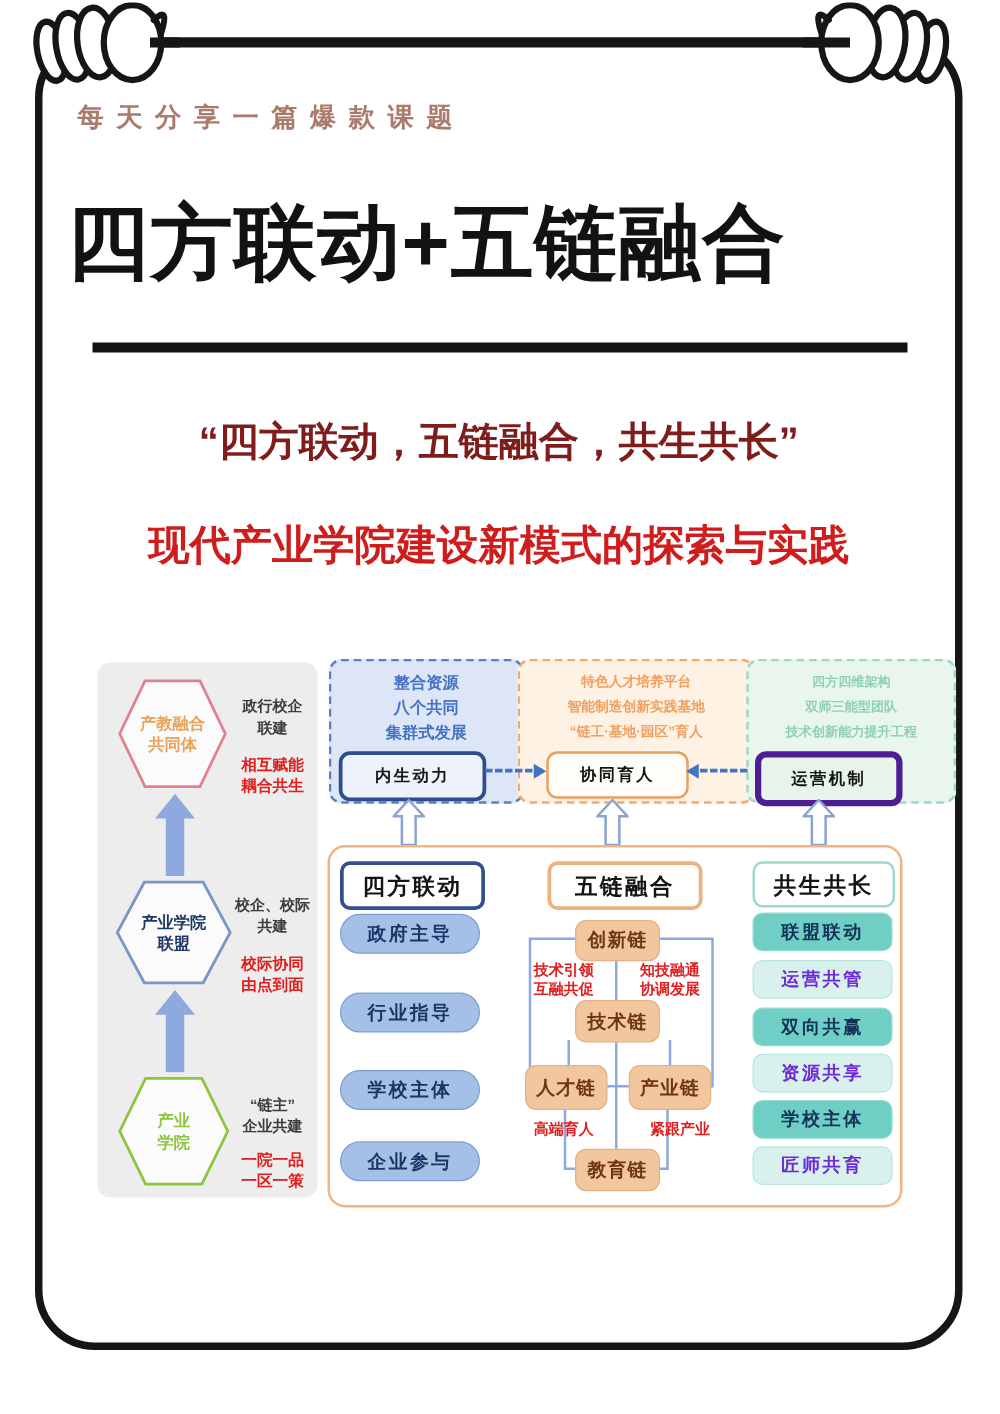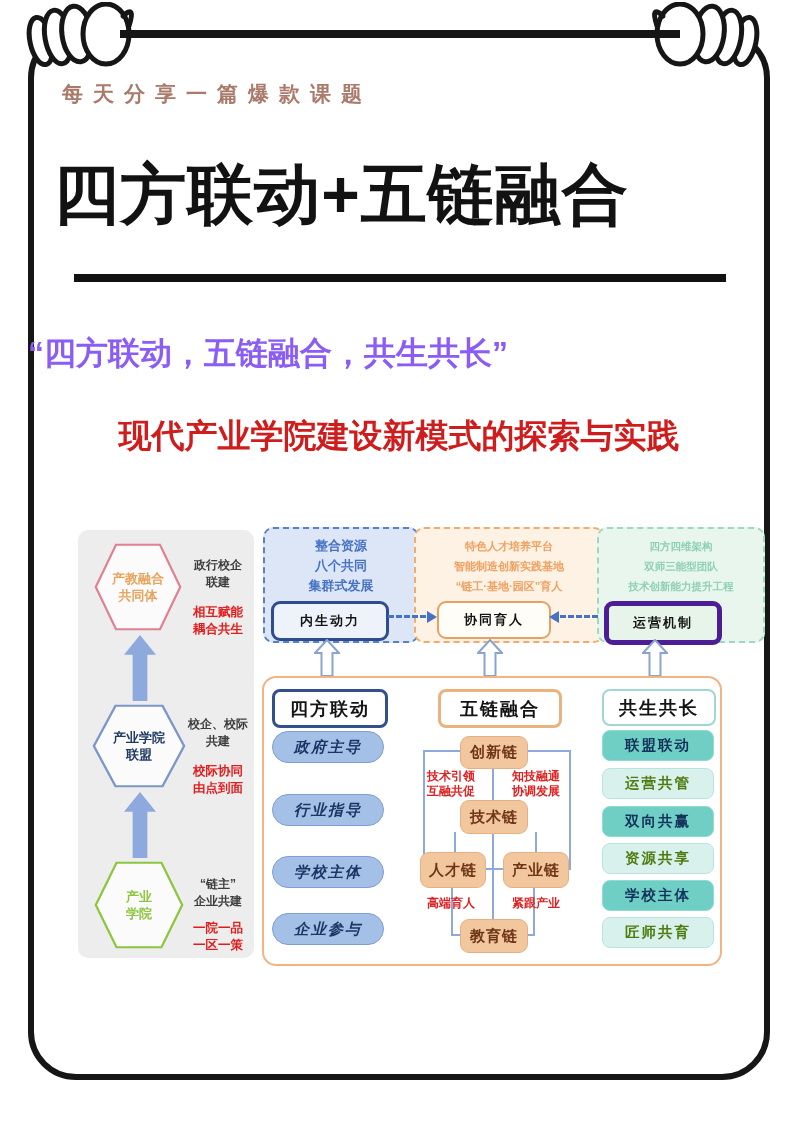--- a/index.html
+++ b/index.html
@@ -15,21 +15,21 @@
   
   .frame{left:28px;top:30px;width:730px;height:1038px;border:6px solid #161616;border-radius:48px;background:#fff;}
   .coil{width:118px;height:68px;}
   .coil-left{left:26px;top:2px;}
   .coil-right{left:642px;top:2px;transform:scaleX(-1);}
 
   
   .tagline{left:62px;top:80px;font-size:21px;font-weight:700;letter-spacing:10px;color:#aa7a6b;}
   .title{left:28px;top:150px;width:626px;text-align:center;font-size:66px;font-weight:900;color:#121212;letter-spacing:1px;}
   .rule{left:74px;top:274px;width:652px;height:8px;background:#121212;}
-  .quote{left:28px;top:332px;width:742px;font-size:32px;font-weight:900;color:#8b5cf6;}
+  .quote{left:28px;top:332px;width:742px;text-align:center;font-size:32px;font-weight:900;color:#7f1d1d;}
   .subtitle{left:28px;top:414px;width:742px;text-align:center;font-size:33px;font-weight:900;color:#cf1d1d;}
 
   
   .gray-panel{left:78px;top:530px;width:176px;height:428px;background:#ededed;border-radius:10px;}
   .hex{overflow:visible;}
   .hex svg{position:absolute;inset:0;width:100%;height:100%;}
   .hex .hex-label{position:absolute;inset:0;font-weight:800;font-size:13px;line-height:17px;}
   .hex1{left:94px;top:543px;width:88px;height:88px;}  .hex1 .hex-label{color:#e8a35c;}
   .hex2{left:92px;top:704px;width:94px;height:84px;}  .hex2 .hex-label{color:#1f3864;}
   .hex3{left:94px;top:861px;width:90px;height:88px;}  .hex3 .hex-label{color:#8cc63f;}
@@ -69,37 +69,37 @@
   .up1{left:314px;top:639px;} .up2{left:477px;top:639px;} .up3{left:642px;top:639px;}
 
   
   .main-box{left:262px;top:676px;width:456px;height:286px;background:#fff;border:2px solid #f2b483;border-radius:14px;}
   .col-header{border-radius:8px;background:#fff;font-size:18px;font-weight:900;color:#141414;letter-spacing:2px;}
   .h-blue{left:272px;top:689px;width:110px;height:33px;border:3px solid #32508c;}
   .h-orange{left:438px;top:689px;width:118px;height:33px;border:3px solid #eab27e;}
   .h-teal{left:602px;top:689px;width:110px;height:33px;border:2px solid #9fd8d0;}
 
   .blue-item{left:272px;width:110px;height:30px;background:#a5c0e6;border:1px solid #7d9fd1;border-radius:16px;
-             font-size:15px;font-weight:800;color:#1b3666;letter-spacing:2px;font-style:italic;}
+             font-size:15px;font-weight:800;color:#1b3666;letter-spacing:2px;}
   .bi0{top:731px;} .bi1{top:794px;} .bi2{top:856px;} .bi3{top:913px;}
 
   .chain{background:#f2c79e;border:1px solid #e5b184;border-radius:9px;font-size:15px;font-weight:800;color:#6e3517;letter-spacing:1px;}
   .ch-top{left:460px;top:736px;width:66px;height:31px;}
   .ch-mid{left:460px;top:800px;width:66px;height:32px;}
   .ch-left{left:420px;top:852px;width:64px;height:34px;}
   .ch-right{left:503px;top:852px;width:64px;height:34px;}
   .ch-bottom{left:460px;top:919px;width:66px;height:32px;}
   .chain-net{left:262px;top:676px;width:456px;height:286px;pointer-events:none;}
   .chain-note{font-size:12px;line-height:15px;font-weight:800;color:#e02020;text-align:center;}
   .cn-tl{left:418px;top:769px;width:66px;} .cn-tr{left:504px;top:769px;width:64px;}
-  .cn-bl{left:418px;top:896px;width:66px;} .cn-br{left:504px;top:896px;width:64px;}
+  .cn-bl{left:418px;top:896px;width:66px;} .cn-br{left:504px;top:896px;width:64px;text-align:right;}
 
   .teal-item{left:602px;width:110px;height:29px;border-radius:8px;font-size:14.5px;font-weight:800;letter-spacing:2px;}
   .teal-dark{background:#6fcfc4;border:1px solid #8fdbd2;color:#14325a;}
-  .teal-light{background:#d9f1ed;border:1px solid #b8e6df;color:#4d7c0f;}
+  .teal-light{background:#d9f1ed;border:1px solid #b8e6df;color:#6d28d9;}
   .ti0{top:730px;} .ti1{top:768px;} .ti2{top:806px;} .ti3{top:843px;} .ti4{top:880px;} .ti5{top:917px;}
 
   
   .footer{left:28px;top:1004px;width:742px;display:flex;justify-content:center;gap:52px;
           font-size:33px;font-weight:900;color:#97999b;letter-spacing:3px;}
 </style>
 </head>
 <body>
 
 <div class="abs frame"></div>

